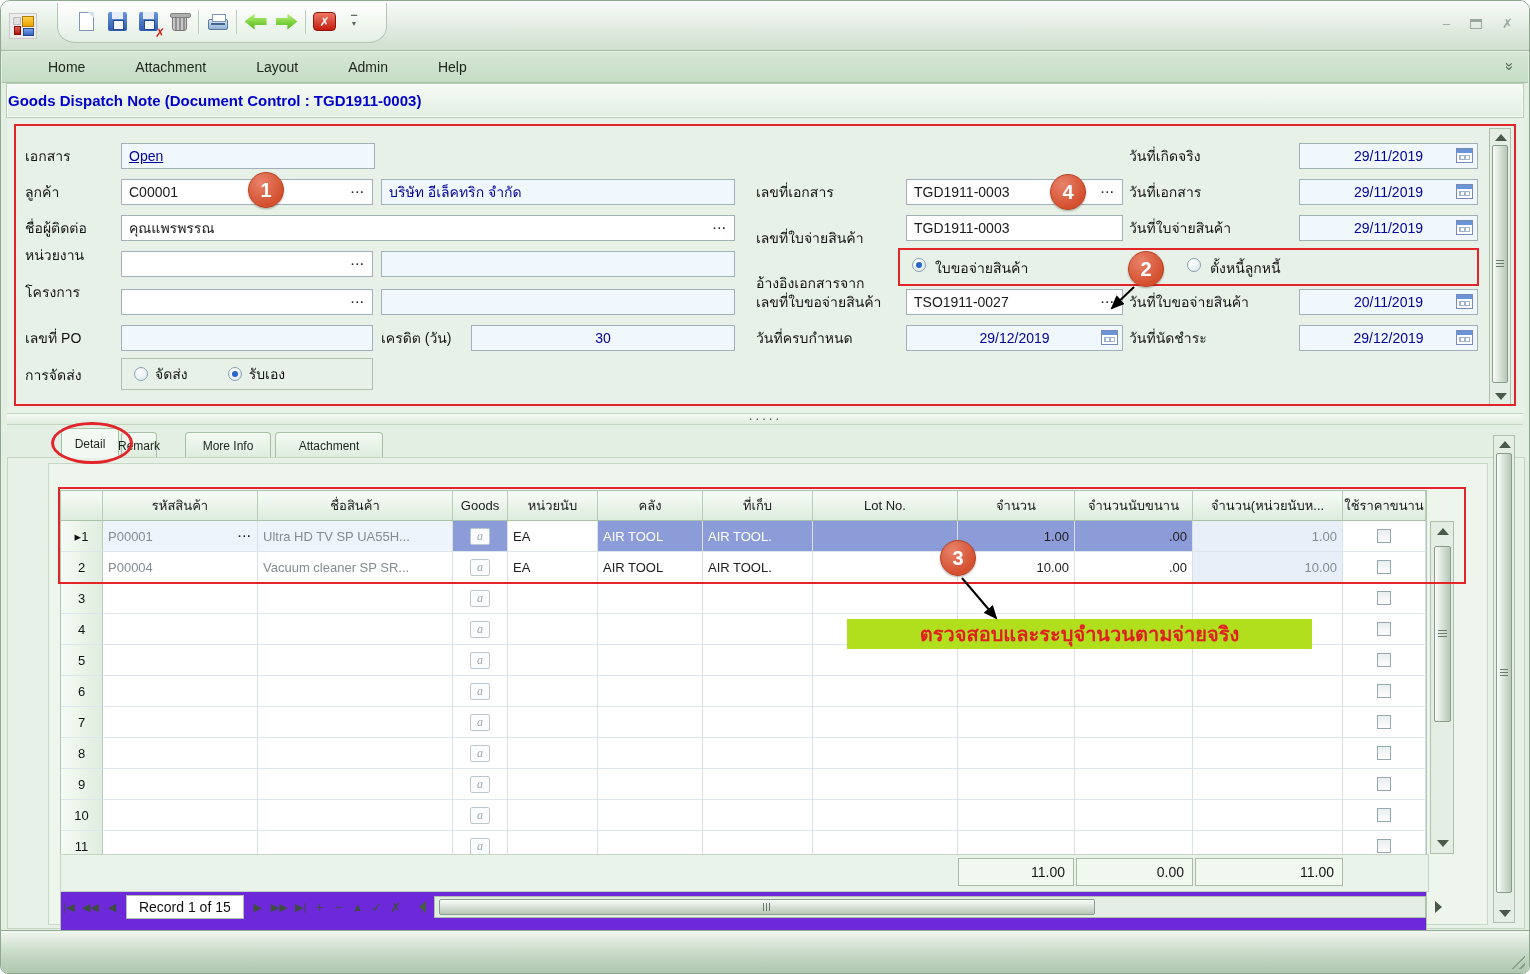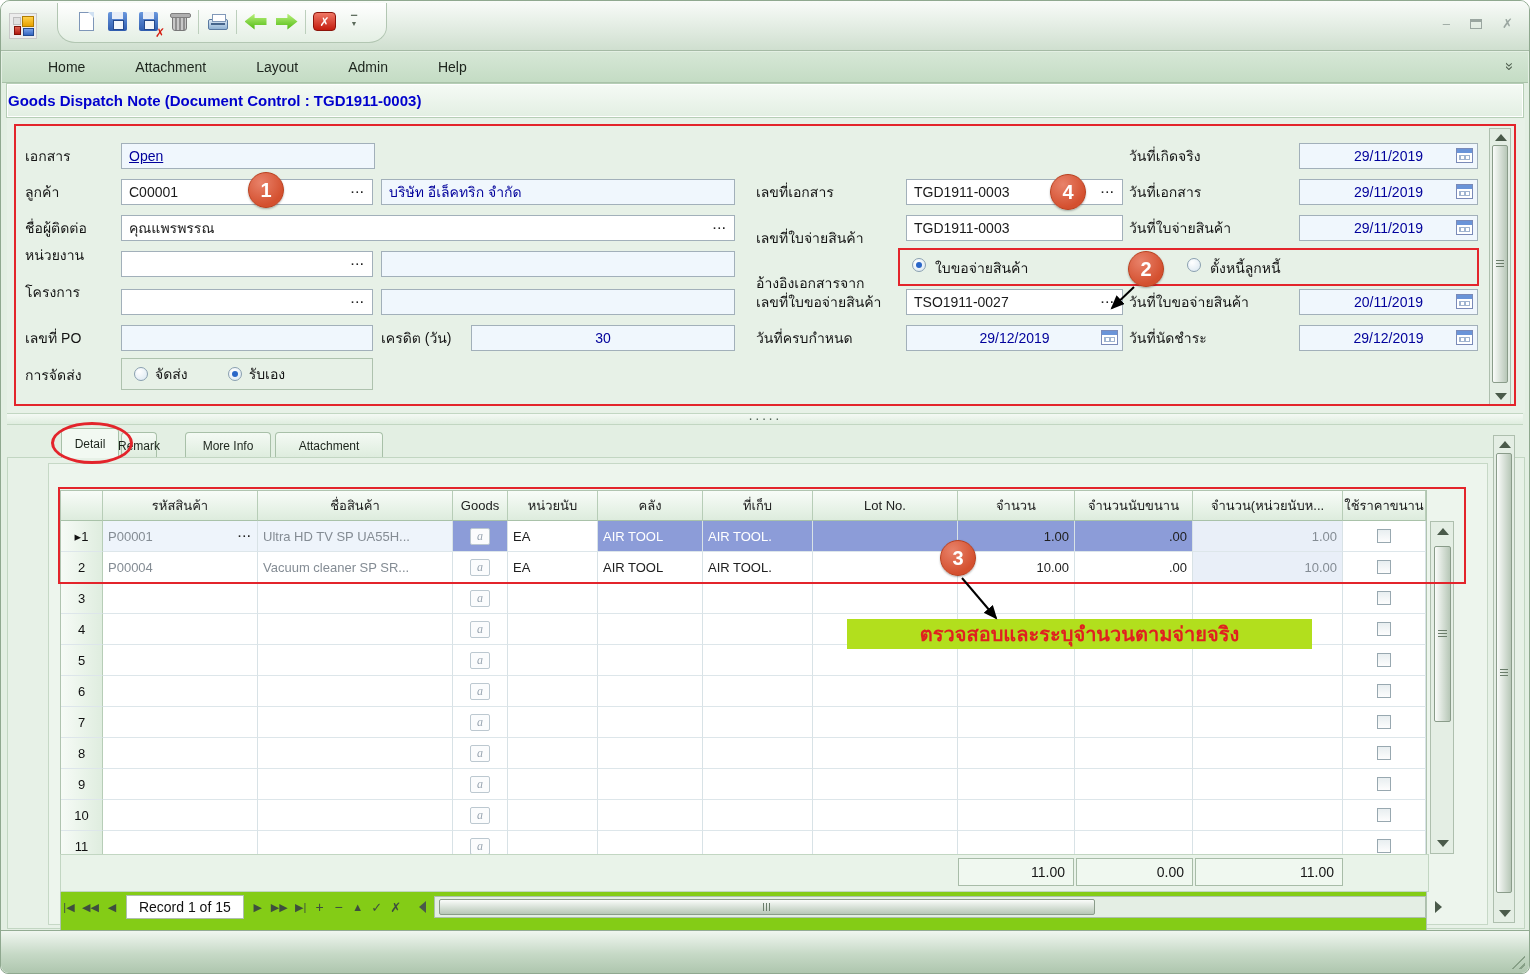--- a/index.html
+++ b/index.html
@@ -115,21 +115,21 @@
 
   
   .tab { position:absolute; background:linear-gradient(#f4faf4,#ddecdd); border:1px solid #a8c0a8; border-bottom:none;
          border-radius:4px 4px 0 0; font-size:12px; color:#1c241c; display:flex; align-items:center; justify-content:center; cursor:pointer; }
   .tab.active { background:#f2f9f2; z-index:3; }
   .red-ellipse { position:absolute; border:3px solid #e3242b; border-radius:50%; z-index:12; pointer-events:none; }
 
   
   .tabpanel { position:absolute; top:456px; left:6px; width:1518px; height:472px; background:#e7f1e7; border:1px solid #c2d6c2; }
   .gridpanel { position:absolute; left:40px; top:5px; width:1440px; height:462px; background:#edf5ed; border:1px solid #c6d8c6; }
-  .gridbody { position:absolute; left:52px; top:32px; width:1367px; height:464px; overflow:hidden; border:1px solid #b0c4b0; background:#84cc16; }
+  .gridbody { position:absolute; left:52px; top:32px; width:1367px; height:464px; overflow:hidden; border:1px solid #b0c4b0; background:#6d28d9; }
   .grow { display:flex; height:31px; }
   .ghead { height:30px; }
   .gc { border-right:1px solid #d8e2e6; border-bottom:1px solid #dde6ea; display:flex; align-items:center; padding:0 5px; font-size:13px; color:#202020; background:#fff; overflow:hidden; white-space:nowrap; }
   .ghead .gc { justify-content:center; background:linear-gradient(#f8fcf8,#ddecdd); border-right:1px solid #b7cdb7; border-bottom:1px solid #a9c2a9; padding:0 2px; }
   .rownum { justify-content:center; background:linear-gradient(90deg,#f6fbf6,#dfeddf); border-right:1px solid #b7cdb7; color:#101010; }
   .c0{width:42px}.c1{width:155px}.c2{width:195px}.c3{width:55px}.c4{width:90px}.c5{width:105px}
   .c6{width:110px}.c7{width:145px}.c8{width:117px}.c9{width:118px}.c10{width:150px}.c11{width:83px}
   .num { justify-content:flex-end; }
   .graytext { color:#848c94; }
   .selblue { background:#8c9cd8 !important; }

